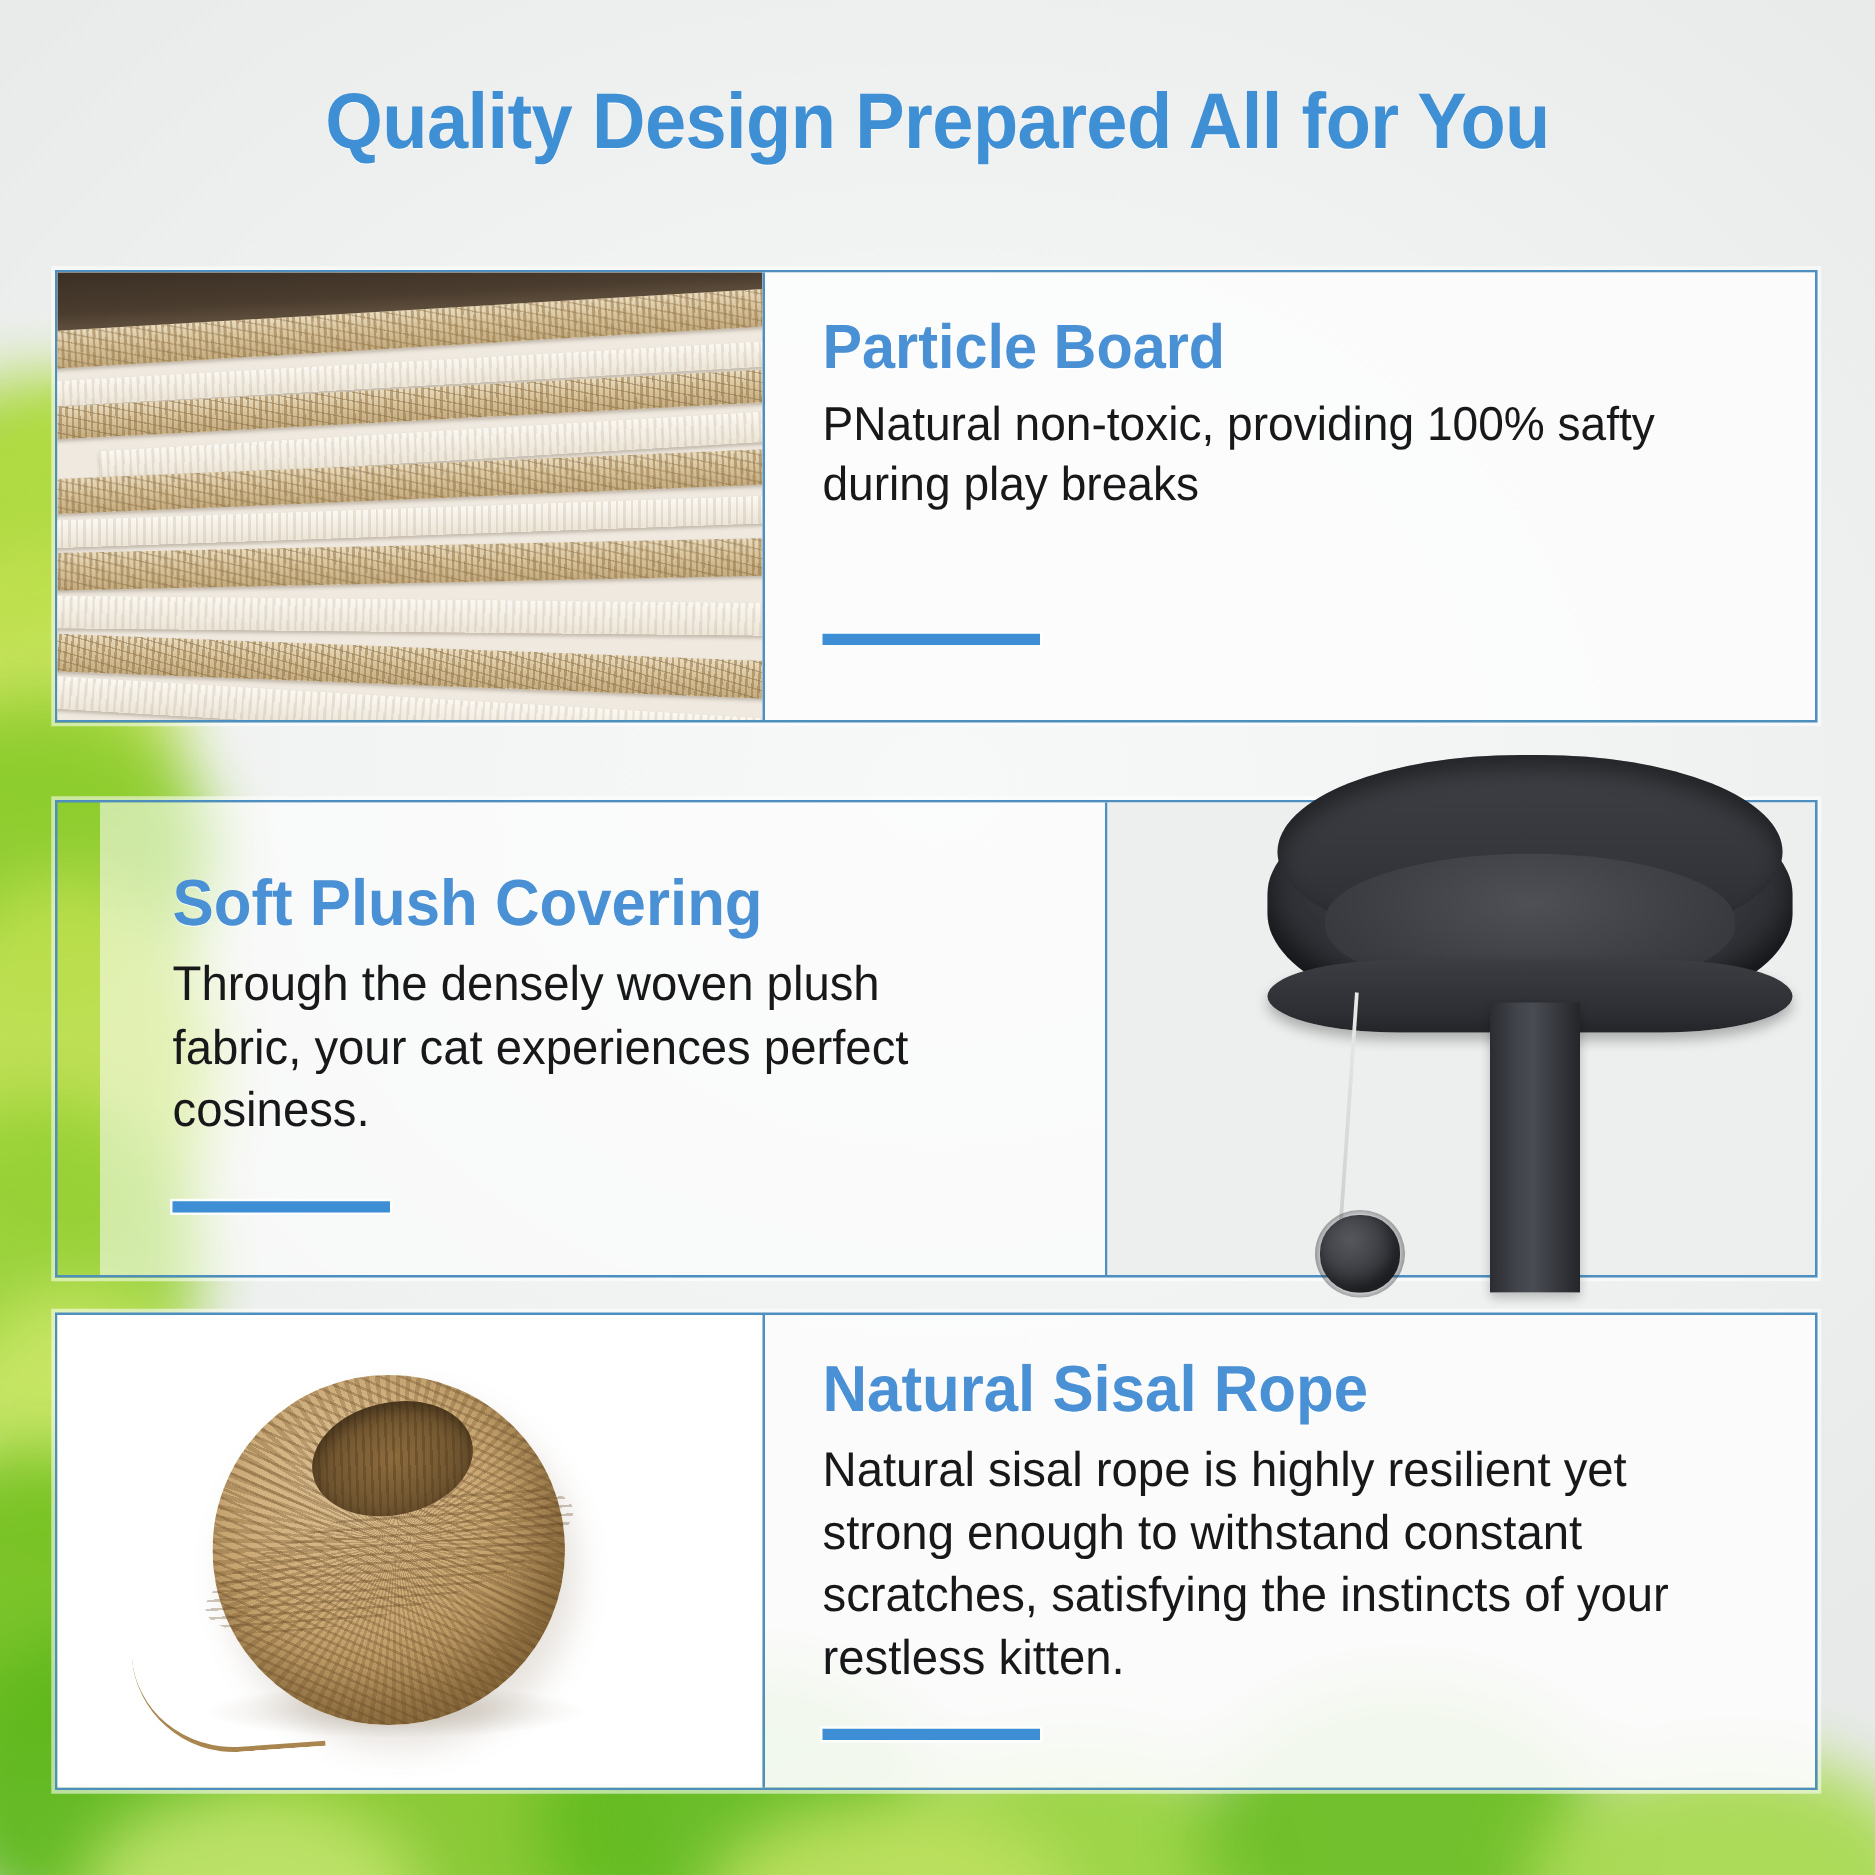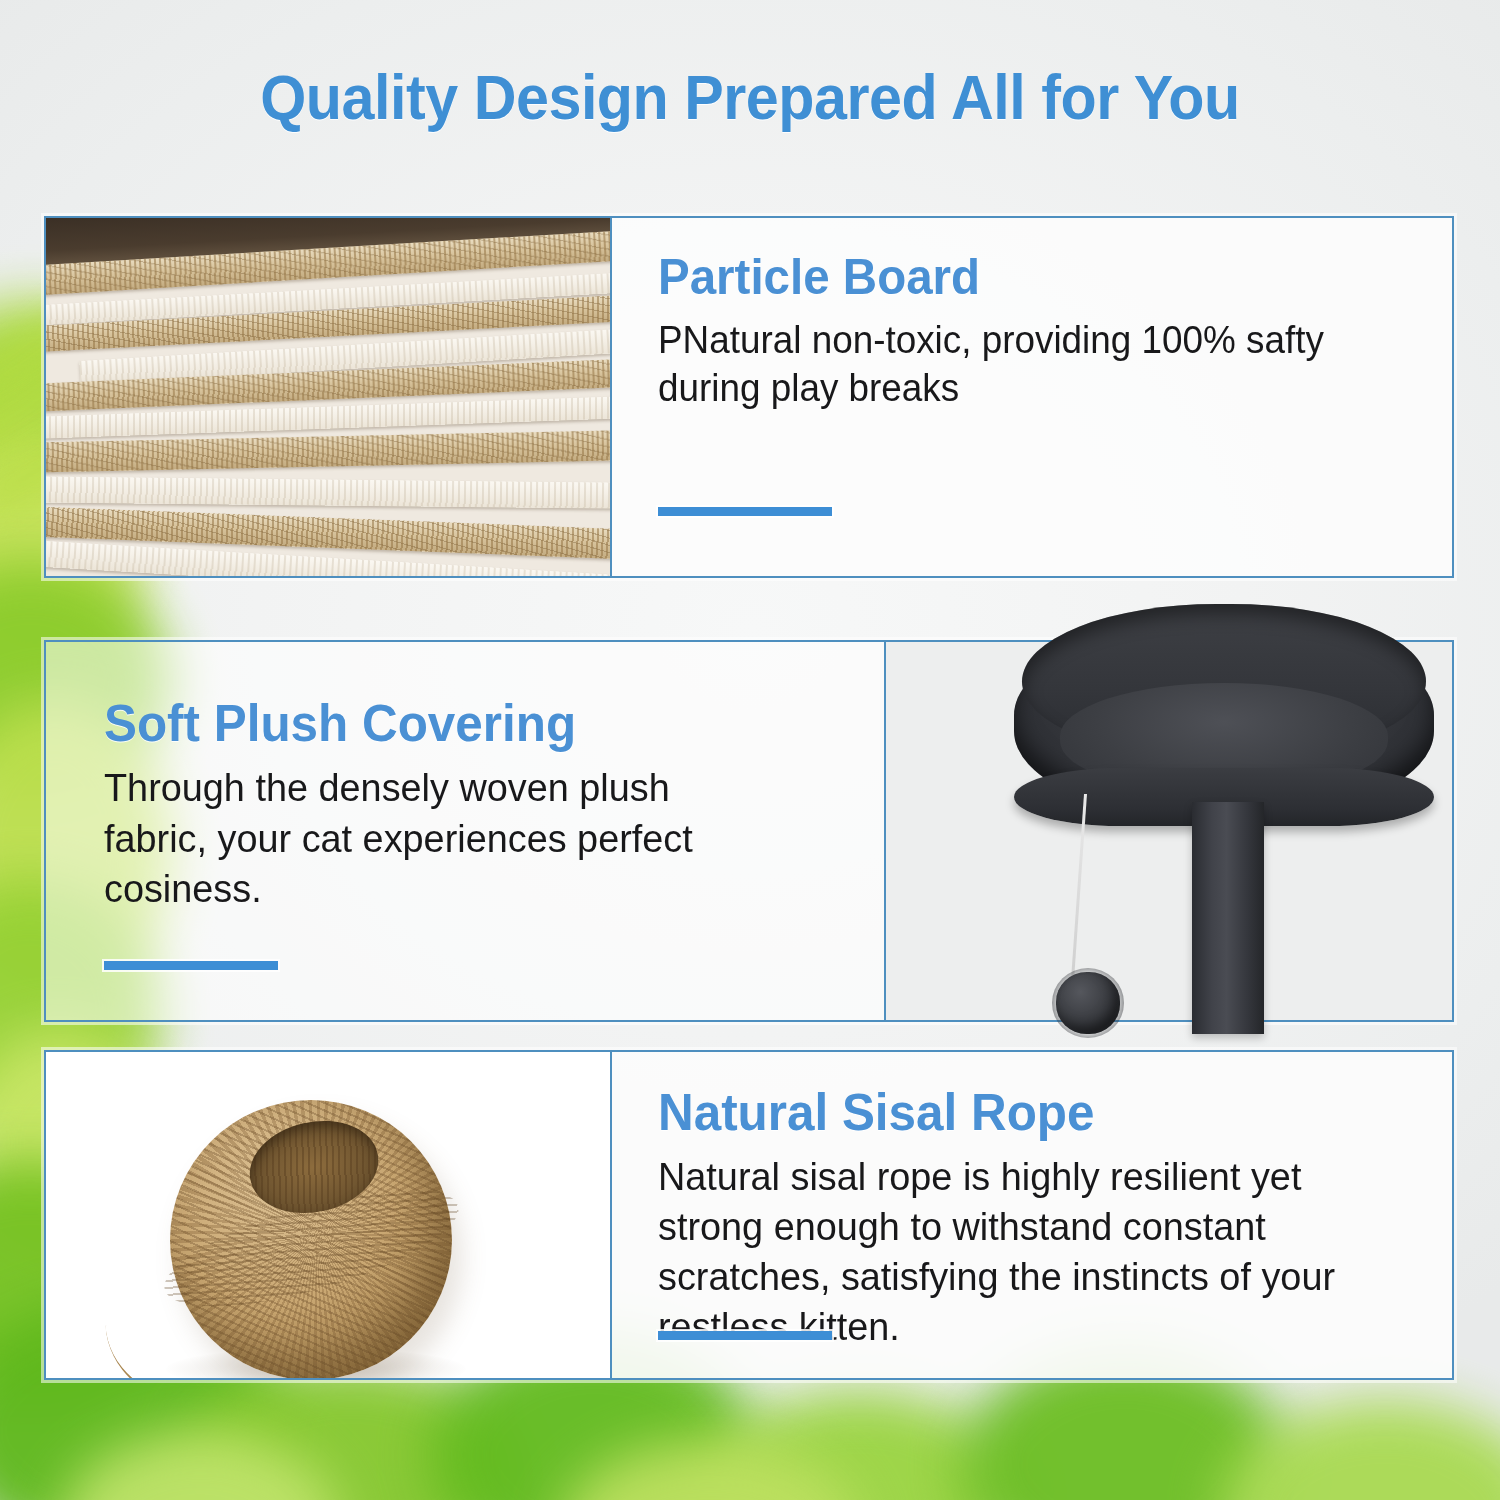--- a/index.html
+++ b/index.html
@@ -61,39 +61,40 @@
     position:absolute;
     border:2px solid #4e8fbf;
     box-shadow:0 0 0 3px rgba(255,255,255,.55);
     display:flex;
     box-sizing:border-box;
     overflow:visible;
   }
 
   .p1{left:44px; top:216px;  width:1410px;height:362px;}
   .p2{left:44px; top:640px;  width:1410px;height:382px;}
-  .p3{left:44px; top:1050px; width:1410px;height:330px;}
+  .p3{left:44px; top:1050px; width:1410px;height:382px;}
 
   
   .media{position:relative;overflow:hidden;background:#fff;flex:0 0 auto;}
   .p1 .media{width:564px;}
   .p3 .media{width:564px;}
   .p2 .media{width:566px;order:2;background:#edeeee;overflow:visible;}
 
   
   .textcell{
     position:relative;flex:1 1 auto;box-sizing:border-box;
     border-left:2px solid #4e8fbf;
     background:rgba(252,252,252,.93);
     padding:33px 56px 0 46px;
   }
   .p2 .textcell{
     order:1;border-left:none;border-right:2px solid #4e8fbf;
     background:rgba(255,255,255,.55);
     padding:54px 40px 0 58px;
+    margin-left:34px;
   }
 
   .head{
     font-family:"Liberation Sans Narrow","Liberation Sans",sans-serif;
     font-weight:bold;font-size:50px;line-height:1.06;
     color:#4a90d4;margin:0 0 12px 0;
     transform:scaleX(.95);transform-origin:left center;
     text-shadow:0 1px 0 rgba(255,255,255,.85);
     white-space:nowrap;
   }

